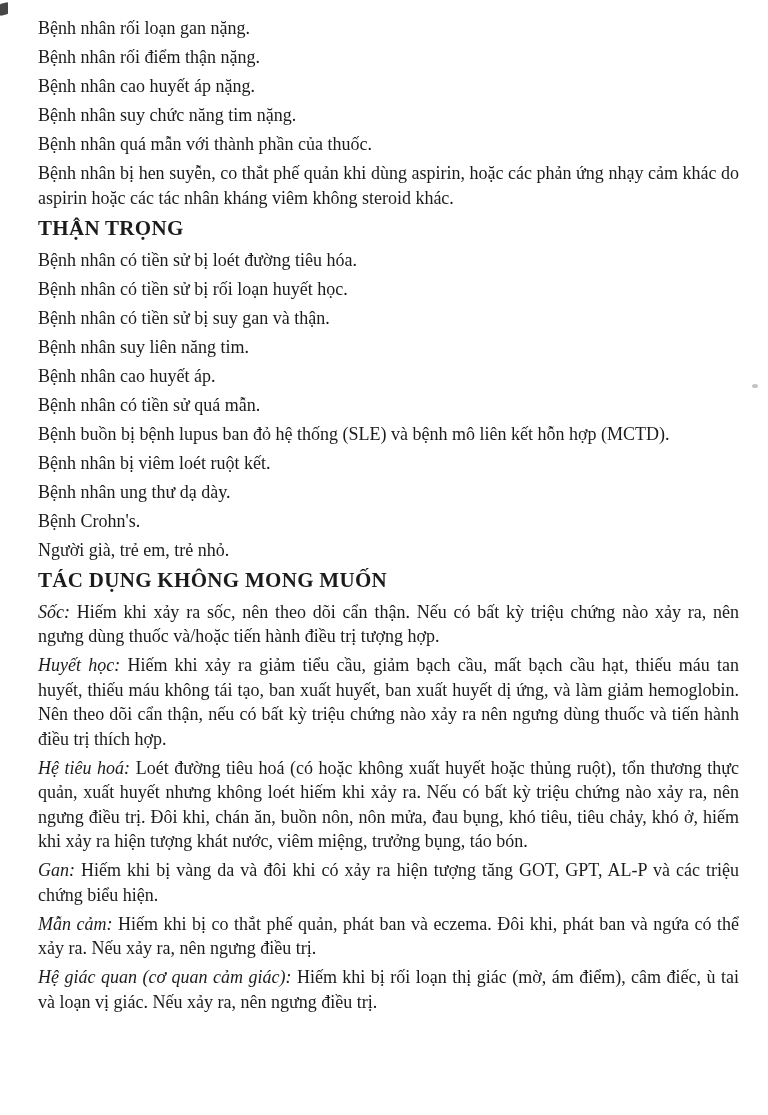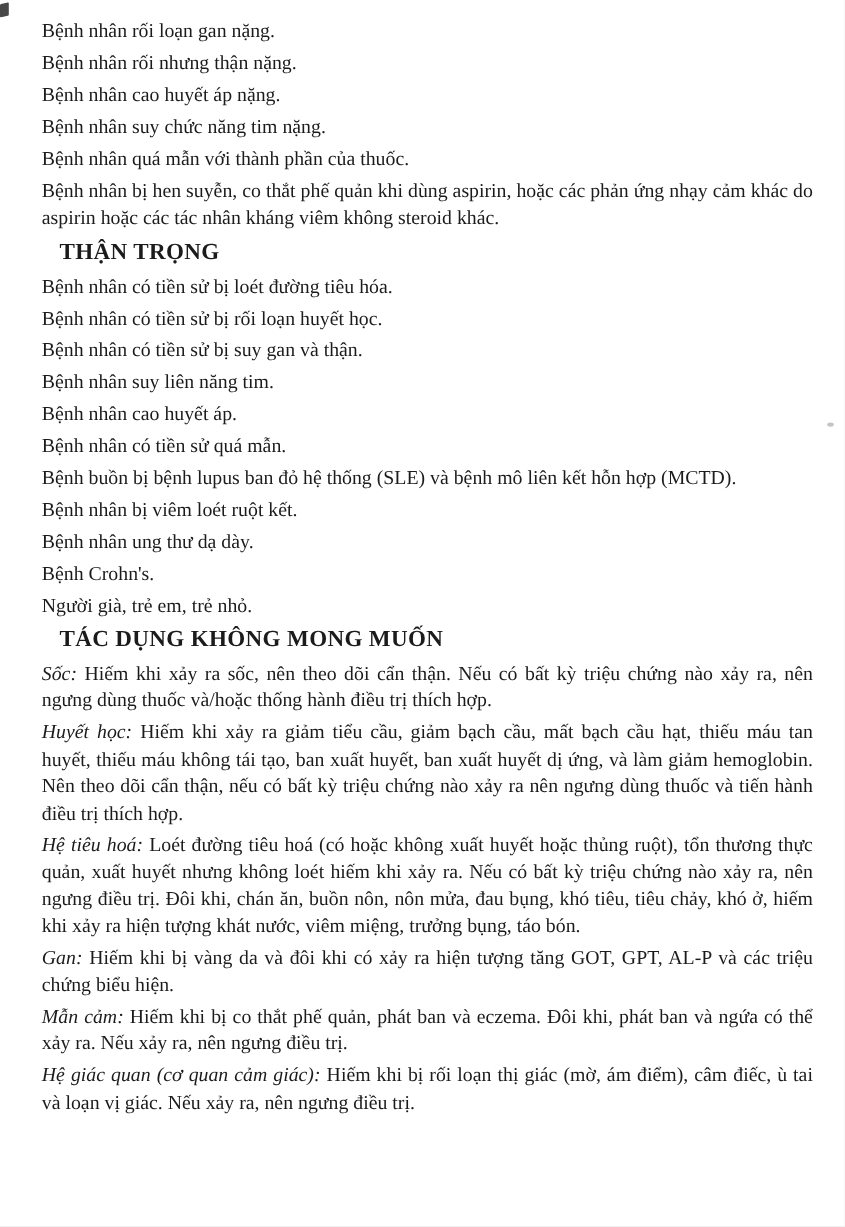--- a/index.html
+++ b/index.html
@@ -37,21 +37,21 @@
     text-justify: inter-word;
   }
   p.para .lead {
     font-style: italic;
   }
   h2.heading {
     font-size: 21px;
     line-height: 27px;
     font-weight: bold;
     letter-spacing: 0.3px;
-    margin: 4px 0 6px 16px;
+    margin: 4px 0 6px 0;
   }
   
   .artifact-top-left {
     position: absolute;
     left: 0;
     top: 3px;
     width: 8px;
     height: 12px;
     background: #474747;
     transform: skewY(-12deg);
@@ -68,38 +68,38 @@
   }
 </style>
 </head>
 <body>
 
 <div class="page">
   <div class="artifact-top-left"></div>
   <div class="artifact-speck"></div>
   <main class="content" id="doc-root">
       <p class="item">Bệnh nhân rối loạn gan nặng.</p>
-      <p class="item">Bệnh nhân rối nhưng thận nặng.</p>
+      <p class="item">Bệnh nhân rối điểm thận nặng.</p>
       <p class="item">Bệnh nhân cao huyết áp nặng.</p>
       <p class="item">Bệnh nhân suy chức năng tim nặng.</p>
       <p class="item">Bệnh nhân quá mẫn với thành phần của thuốc.</p>
       <p class="para">Bệnh nhân bị hen suyễn, co thắt phế quản khi dùng aspirin, hoặc các phản ứng nhạy cảm khác do aspirin hoặc các tác nhân kháng viêm không steroid khác.</p>
       <h2 class="heading">THẬN TRỌNG</h2>
       <p class="item">Bệnh nhân có tiền sử bị loét đường tiêu hóa.</p>
       <p class="item">Bệnh nhân có tiền sử bị rối loạn huyết học.</p>
       <p class="item">Bệnh nhân có tiền sử bị suy gan và thận.</p>
       <p class="item">Bệnh nhân suy liên năng tim.</p>
       <p class="item">Bệnh nhân cao huyết áp.</p>
       <p class="item">Bệnh nhân có tiền sử quá mẫn.</p>
       <p class="item">Bệnh buồn bị bệnh lupus ban đỏ hệ thống (SLE) và bệnh mô liên kết hỗn hợp (MCTD).</p>
       <p class="item">Bệnh nhân bị viêm loét ruột kết.</p>
       <p class="item">Bệnh nhân ung thư dạ dày.</p>
       <p class="item">Bệnh Crohn's.</p>
       <p class="item">Người già, trẻ em, trẻ nhỏ.</p>
       <h2 class="heading">TÁC DỤNG KHÔNG MONG MUỐN</h2>
-      <p class="para"><span class="lead">Sốc:</span> <span>Hiếm khi xảy ra sốc, nên theo dõi cẩn thận. Nếu có bất kỳ triệu chứng nào xảy ra, nên ngưng dùng thuốc và/hoặc thống hành điều trị thích hợp.</span></p>
+      <p class="para"><span class="lead">Sốc:</span> <span>Hiếm khi xảy ra sốc, nên theo dõi cẩn thận. Nếu có bất kỳ triệu chứng nào xảy ra, nên ngưng dùng thuốc và/hoặc tiến hành điều trị tượng hợp.</span></p>
       <p class="para"><span class="lead">Huyết học:</span> <span>Hiếm khi xảy ra giảm tiểu cầu, giảm bạch cầu, mất bạch cầu hạt, thiếu máu tan huyết, thiếu máu không tái tạo, ban xuất huyết, ban xuất huyết dị ứng, và làm giảm hemoglobin. Nên theo dõi cẩn thận, nếu có bất kỳ triệu chứng nào xảy ra nên ngưng dùng thuốc và tiến hành điều trị thích hợp.</span></p>
       <p class="para"><span class="lead">Hệ tiêu hoá:</span> <span>Loét đường tiêu hoá (có hoặc không xuất huyết hoặc thủng ruột), tổn thương thực quản, xuất huyết nhưng không loét hiếm khi xảy ra. Nếu có bất kỳ triệu chứng nào xảy ra, nên ngưng điều trị. Đôi khi, chán ăn, buồn nôn, nôn mửa, đau bụng, khó tiêu, tiêu chảy, khó ở, hiếm khi xảy ra hiện tượng khát nước, viêm miệng, trưởng bụng, táo bón.</span></p>
       <p class="para"><span class="lead">Gan:</span> <span>Hiếm khi bị vàng da và đôi khi có xảy ra hiện tượng tăng GOT, GPT, AL-P và các triệu chứng biểu hiện.</span></p>
       <p class="para"><span class="lead">Mẫn cảm:</span> <span>Hiếm khi bị co thắt phế quản, phát ban và eczema. Đôi khi, phát ban và ngứa có thể xảy ra. Nếu xảy ra, nên ngưng điều trị.</span></p>
       <p class="para"><span class="lead">Hệ giác quan (cơ quan cảm giác):</span> <span>Hiếm khi bị rối loạn thị giác (mờ, ám điểm), câm điếc, ù tai và loạn vị giác. Nếu xảy ra, nên ngưng điều trị.</span></p>
     </main>
 </div>
 
 </body></html>

